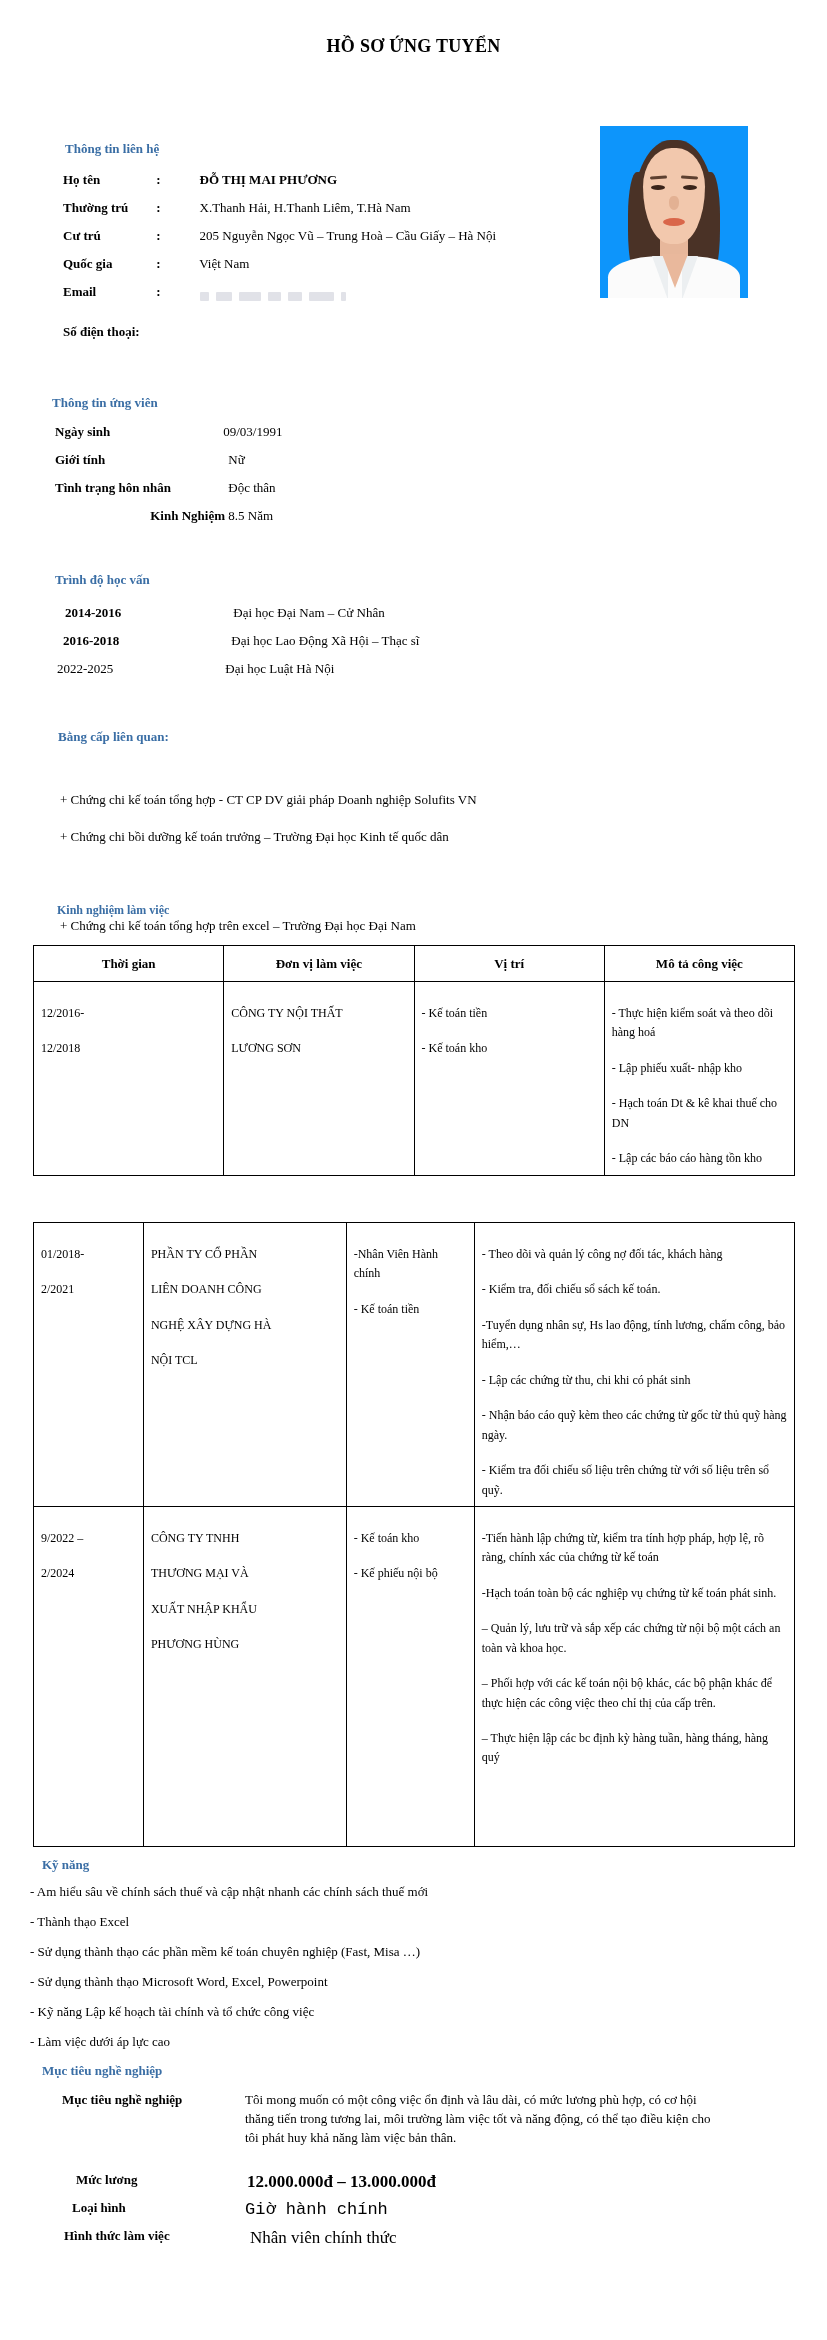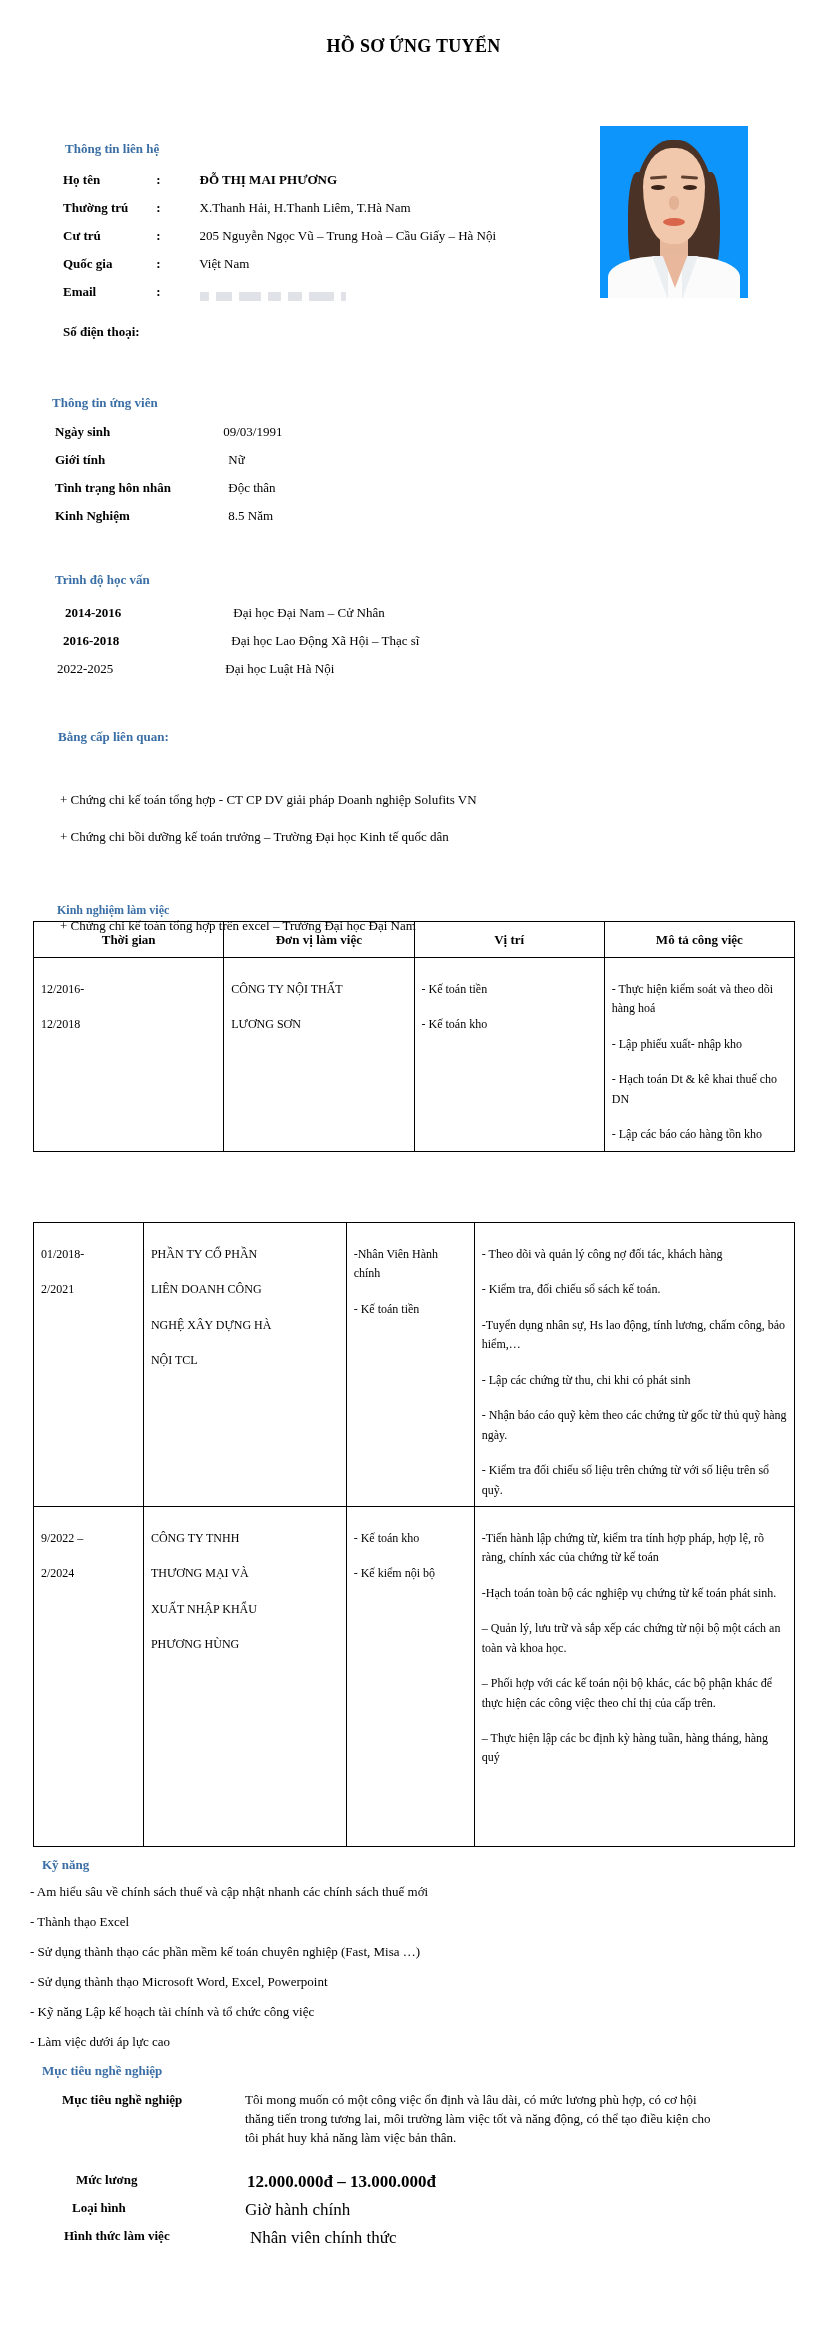--- a/index.html
+++ b/index.html
@@ -271,21 +271,21 @@
 </div>
 <div class="row" style="left:55px; top:452px;">
   <span class="lab" style="display:inline-block;width:170px;">Giới tính</span>
   <span class="val">Nữ</span>
 </div>
 <div class="row" style="left:55px; top:480px;">
   <span class="lab" style="display:inline-block;width:170px;">Tình trạng hôn nhân</span>
   <span class="val">Độc thân</span>
 </div>
 <div class="row" style="left:55px; top:508px;">
-  <span class="lab" style="display:inline-block;width:170px;">Kinh Nghiệm</span>
+  <span class="lab" style="display:inline-block;width:170px;text-align:right;">Kinh Nghiệm</span>
   <span class="val">8.5 Năm</span>
 </div>
 
 <div class="sect-head" style="left:55px; top:572px;">Trình độ học vấn</div>
 
 <div class="row" style="left:65px; top:605px;">
   <span class="lab" style="display:inline-block;width:165px;">2014-2016</span>
   <span class="val">Đại học Đại Nam – Cử Nhân</span>
 </div>
 <div class="row" style="left:63px; top:633px;">
@@ -298,21 +298,21 @@
 </div>
 
 <div class="sect-head" style="left:58px; top:729px;">Bằng cấp liên quan:</div>
 
 <div class="cert" style="left:60px; top:792px;">+ Chứng chi kế toán tổng hợp  - CT CP DV giải pháp Doanh nghiệp Solufits VN</div>
 <div class="cert" style="left:60px; top:829px;">+ Chứng chi bồi dưỡng kế toán trưởng – Trường Đại học Kinh tế quốc dân</div>
 <div class="cert" style="left:60px; top:918px;">+ Chứng chi kế toán tổng hợp trên excel – Trường Đại học Đại Nam</div>
 
 <div class="sect-head" style="left:57px; top:903px; font-size:12px;">Kinh nghiệm làm việc</div>
 
-<table class="exp" style="left:33px; top:921px; width:762px;">
+<table class="exp" style="left:33px; top:945px; width:762px;">
   <thead>
     <tr>
       <th class="c-time">Thời gian</th>
       <th class="c-comp">Đơn vị làm việc</th>
       <th class="c-pos">Vị trí</th>
       <th class="c-desc">Mô tả công việc</th>
     </tr>
   </thead>
   <tbody>
     <tr style="height:154px;">
@@ -370,21 +370,21 @@
         <div class="cellline tight">2/2024</div>
       </td>
       <td class="c-comp">
         <div class="cellline tight">CÔNG TY TNHH</div>
         <div class="cellline tight">THƯƠNG MẠI VÀ</div>
         <div class="cellline tight">XUẤT NHẬP KHẨU</div>
         <div class="cellline tight">PHƯƠNG HÙNG</div>
       </td>
       <td class="c-pos">
         <div class="cellline">- Kế toán kho</div>
-        <div class="cellline">-  Kế kiểm nội bộ</div>
+        <div class="cellline">-  Kế phiếu nội bộ</div>
       </td>
       <td class="c-desc">
         <div class="cellline tight">-Tiến hành lập chứng từ, kiểm tra tính hợp pháp, hợp lệ, rõ ràng, chính xác của chứng từ kế toán</div>
         <div class="cellline tight">-Hạch toán toàn bộ các nghiệp vụ chứng từ kế toán phát sinh.</div>
         <div class="cellline tight">– Quản lý, lưu trữ và sắp xếp các chứng từ nội bộ một cách an toàn và khoa học.</div>
         <div class="cellline tight">– Phối hợp với các kế toán nội bộ khác, các bộ phận khác để thực hiện các công việc theo chỉ thị của cấp trên.</div>
         <div class="cellline tight">– Thực hiện lập các bc định kỳ hàng tuần, hàng tháng, hàng quý</div>
       </td>
     </tr>
   </tbody>
@@ -400,16 +400,16 @@
 
 <div class="sect-head" style="left:42px; top:2063px;">Mục tiêu nghề nghiệp</div>
 
 <div class="obj-label" style="left:62px; top:2092px;">Mục tiêu nghề nghiệp</div>
 <div class="obj-text" style="top:2090px;">Tôi mong muốn có một công việc ổn định và lâu dài, có mức lương phù hợp, có cơ hội thăng tiến trong tương lai, môi trường làm việc tốt và năng động, có thể tạo điều kiện cho tôi phát huy khả năng làm việc bản thân.</div>
 
 <div class="obj-label" style="left:76px; top:2172px;">Mức lương</div>
 <div class="obj-val bold" style="left:247px; top:2172px;">12.000.000đ – 13.000.000đ</div>
 
 <div class="obj-label" style="left:72px; top:2200px;">Loại hình</div>
-<div class="obj-val" style="left:245px; top:2200px;">Giờ hành chính</div>
+<div class="obj-val" style="left:245px; top:2200px;font-family:Liberation Mono, monospace;">Giờ hành chính</div>
 
 <div class="obj-label" style="left:64px; top:2228px;">Hình thức làm việc</div>
 <div class="obj-val" style="left:250px; top:2228px;">Nhân viên chính thức</div>
 
 </body></html>

